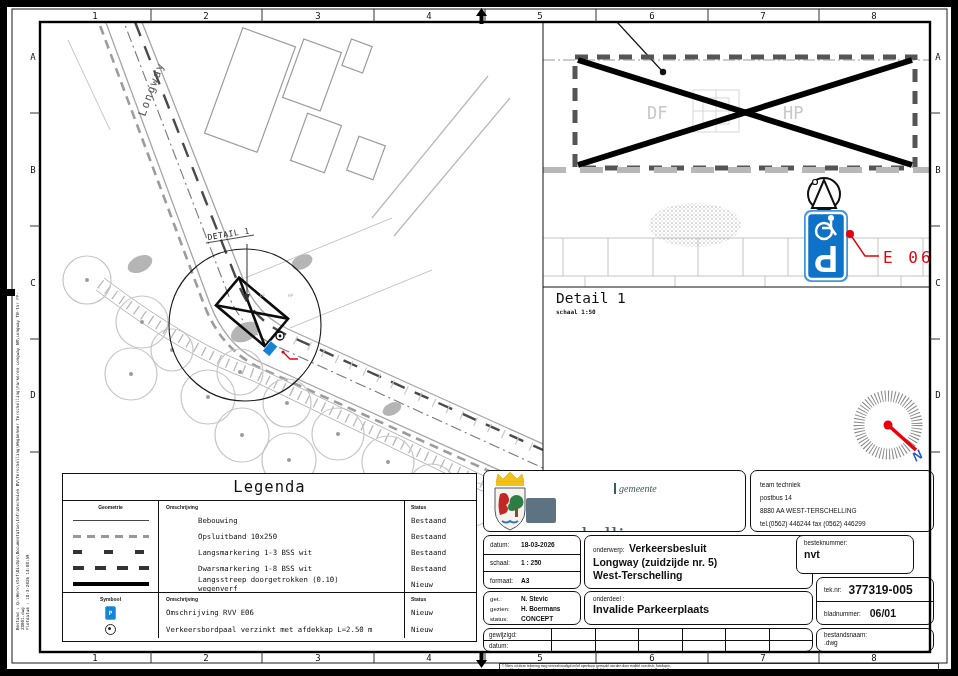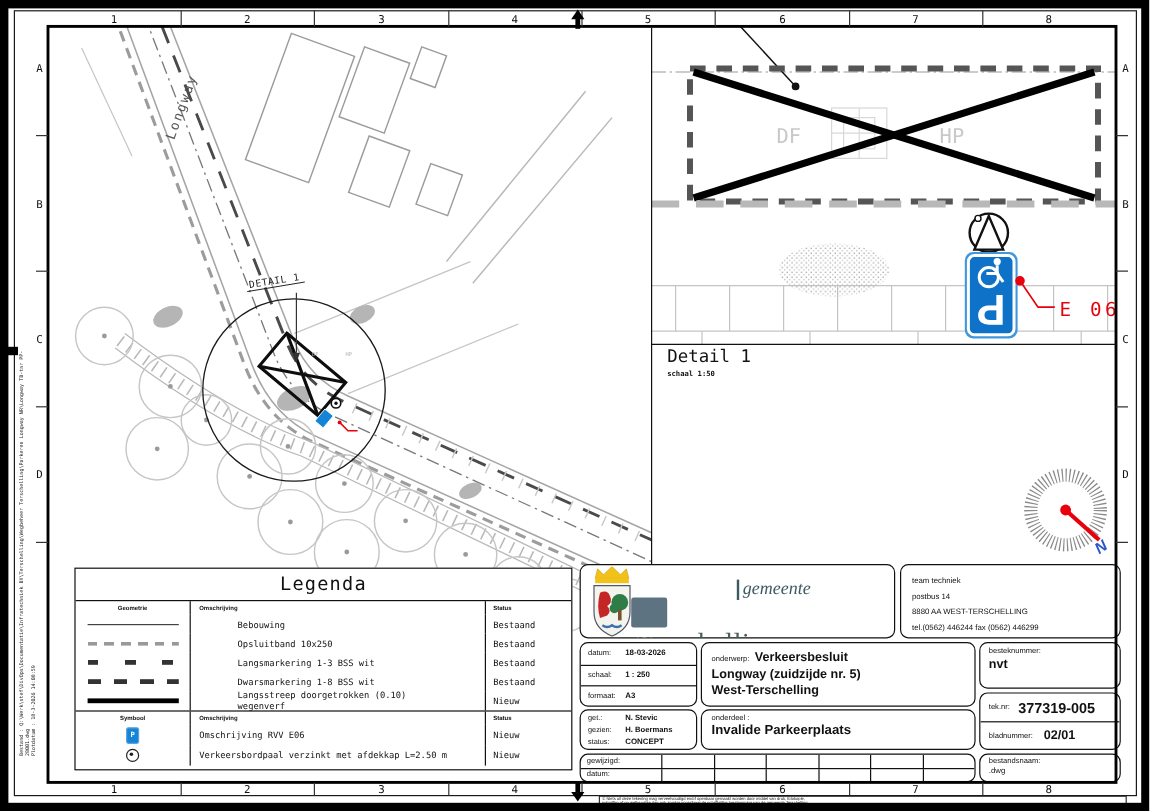--- a/index.html
+++ b/index.html
@@ -49,21 +49,21 @@
 
   .filenote{left:15px;top:630px;width:360px;transform:rotate(-90deg);transform-origin:0 0;
             font-family:"DejaVu Sans Mono",monospace;font-size:4.2px;line-height:5px;color:#222;z-index:4;}
 
   .detail-heading{left:556px;top:290px;z-index:8;color:#111;}
   .detail-heading .dh-title{font-family:"DejaVu Sans Mono",monospace;font-size:14.5px;}
   .detail-heading .dh-scale{font-family:"DejaVu Sans Mono",monospace;font-size:6px;font-weight:bold;margin-top:2px;}
 
   .logo-name{font-family:"Liberation Serif",serif;font-size:23px;color:#44605f;letter-spacing:0.5px;}
   .logo-ter{font-style:italic;color:#fff;font-weight:bold;}
-  .logo-gemeente{font-family:"Liberation Serif",serif;font-style:italic;font-size:15px;color:#3d5a63;
+  .logo-gemeente{font-family:"Liberation Serif",serif;font-style:italic;font-size:10px;color:#3d5a63;
                  border-left:2px solid #3d5a63;padding-left:3px;}
 </style>
 </head>
 <body>
 
 <svg class="abs" style="left:40px;top:22px;z-index:2;" width="503" height="630" viewBox="0 0 503 630">
   <rect x="0" y="0" width="503" height="630" fill="#ffffff"></rect>
   <g stroke="#c5c5c5" stroke-width="1" fill="none">
     <line x1="28" y1="18" x2="70" y2="108"></line>
     <line x1="205" y1="256" x2="352" y2="196"></line>
@@ -352,33 +352,33 @@
     <span class="tb-val" style="font-size:10.5px;">Verkeersbesluit</span></div>
   <div class="tb-val" style="font-size:10.5px;line-height:13px;">Longway (zuidzijde nr. 5)</div>
   <div class="tb-val" style="font-size:10.5px;line-height:13px;">West-Terschelling</div>
 </div>
 
 <div class="tb-box" style="left:584px;top:591px;width:229px;height:34px;padding:3px 0 0 8px;overflow:hidden;">
   <div class="tb-label">onderdeel :</div>
   <div class="tb-val" style="font-size:11px;margin-top:1px;">Invalide Parkeerplaats</div>
 </div>
 
-<div class="tb-box" style="left:816px;top:535px;width:118px;height:39px;padding:3px 0 0 7px;overflow:hidden;">
+<div class="tb-box" style="left:796px;top:535px;width:118px;height:39px;padding:3px 0 0 7px;overflow:hidden;">
   <div class="tb-label">besteknummer:</div>
   <div class="tb-val" style="font-size:10.5px;margin-top:2px;">nvt</div>
 </div>
 
 <div class="tb-box" style="left:816px;top:577px;width:118px;height:48px;overflow:hidden;">
   <div class="tb-row" style="height:24px;border-bottom:1px solid #111;padding-left:7px;">
     <span class="tb-label">tek.nr:</span>
     <span class="tb-val" style="font-size:12px;margin-left:7px;">377319-005</span>
   </div>
   <div class="tb-row" style="height:22px;padding-left:7px;">
     <span class="tb-label">bladnummer:</span>
-    <span class="tb-val" style="font-size:10.5px;margin-left:9px;">02/01</span>
+    <span class="tb-val" style="font-size:10.5px;margin-left:9px;">06/01</span>
   </div>
 </div>
 
 <div class="tb-box" style="left:816px;top:628px;width:118px;height:24px;padding:2px 0 0 7px;overflow:hidden;">
   <div class="tb-label">bestandsnaam:</div>
   <div style="font-size:6.5px;margin-top:1px;">.dwg</div>
 </div>
 
 <div class="tb-box" style="left:483px;top:628px;width:330px;height:24px;overflow:hidden;">
   <div class="rev-row">

